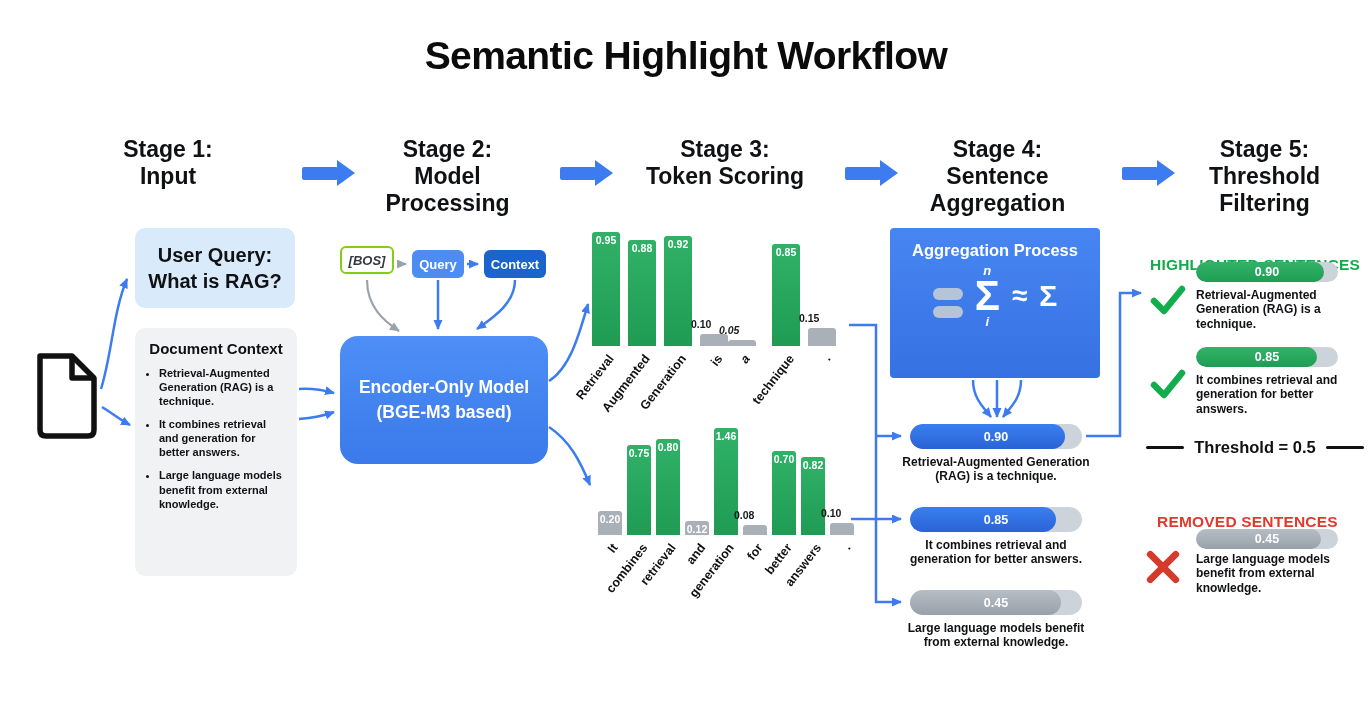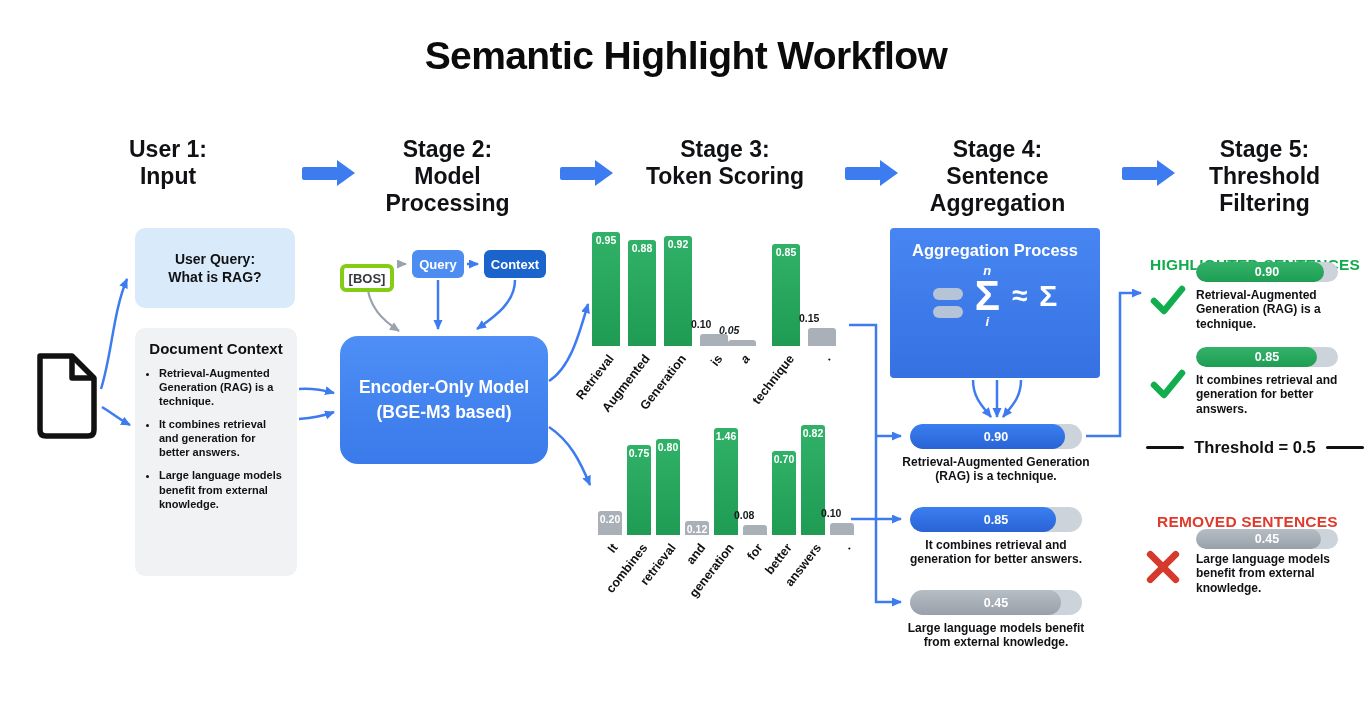--- a/index.html
+++ b/index.html
@@ -13,30 +13,30 @@
   .stage-id{font-weight:600;}
   .stage-name{font-weight:800;}
   .flow-arrow{position:absolute;top:160px;display:flex;align-items:center;z-index:2;}
   .fa-body{width:36px;height:13px;background:var(--accent-blue);border-radius:2px;}
   .fa-head{width:0;height:0;border-left:18px solid var(--accent-blue);
            border-top:13px solid transparent;border-bottom:13px solid transparent;margin-left:-1px;}
   
   .doc-icon{position:absolute;left:28px;top:350px;z-index:2;}
   .user-query-box{position:absolute;left:135px;top:228px;width:160px;height:80px;background:#d9eafb;
                   border-radius:10px;display:flex;flex-direction:column;align-items:center;justify-content:center;
-                  font-size:14px;font-weight:700;line-height:1.3;z-index:2;}
+                  font-size:20px;font-weight:700;line-height:1.3;z-index:2;}
   .doc-context-box{position:absolute;left:135px;top:328px;width:162px;height:248px;background:#f0f2f4;
                    border-radius:10px;padding:12px 10px 8px 10px;box-sizing:border-box;z-index:2;}
   .dc-title{text-align:center;font-size:15px;font-weight:700;margin-bottom:9px;}
   .dc-bullets{margin:0;padding-left:14px;}
   .dc-bullets li{font-size:11px;font-weight:700;line-height:1.28;margin-bottom:9px;}
   
   .tok-box{position:absolute;height:28px;border-radius:6px;display:flex;align-items:center;justify-content:center;
            font-size:13px;font-weight:700;z-index:2;box-sizing:border-box;}
-  .bos-box{left:340px;top:264px;width:54px;background:#fff;border:4px solid #84cc16;color:#34383d;}
+  .bos-box{left:340px;top:246px;width:54px;background:#fff;border:2px solid #84cc16;color:#34383d;font-style:italic;}
   .query-box{left:412px;top:250px;width:52px;background:#4d8df2;color:#fff;}
   .context-box{left:484px;top:250px;width:62px;background:var(--deep-blue);color:#fff;}
   .encoder-box{position:absolute;left:340px;top:336px;width:208px;height:128px;border-radius:18px;
                background:linear-gradient(180deg,#4e8ef6,#3a7aea);color:#fff;display:flex;flex-direction:column;
                align-items:center;justify-content:center;font-size:17.5px;font-weight:700;line-height:1.45;
                text-align:center;z-index:2;}
   
   .chart{position:absolute;z-index:2;}
   .chart-top{left:592px;top:228px;width:252px;height:118px;}
   .chart-bottom{left:598px;top:415px;width:262px;height:120px;}
@@ -116,21 +116,21 @@
     </g>
     <g fill="none" stroke="#9aa2ab" stroke-width="2.2">
       <path d="M 397 264 L 406 264" marker-end="url(#ag)"></path>
       <path d="M 367 280 C 367 307, 384 321, 399 331" marker-end="url(#ag)"></path>
     </g>
   </svg>
 
   <h1 class="title">Semantic Highlight Workflow</h1>
 
   <div class="stage-label" style="left:98px;width:140px;">
-    <div class="stage-id">User 1:</div>
+    <div class="stage-id">Stage 1:</div>
     <div class="stage-name">Input</div>
   </div>
   <div class="stage-label" style="left:360px;width:175px;">
     <div class="stage-id">Stage 2:</div>
     <div class="stage-name">Model Processing</div>
   </div>
   <div class="stage-label" style="left:610px;width:230px;">
     <div class="stage-id">Stage 3:</div>
     <div class="stage-name">Token Scoring</div>
   </div>
@@ -264,21 +264,21 @@
         <div class="tbar tbar-gray" style="height: 10px;"></div>
         <span class="tok">for</span>
       </div>
       <div class="bar-slot" style="left: 174px; width: 24px;">
         <div class="tbar tbar-green" style="height: 84px;">
           <span class="lbl-in">0.70</span>
         </div>
         <span class="tok">better</span>
       </div>
       <div class="bar-slot" style="left: 203px; width: 24px;">
-        <div class="tbar tbar-green" style="height: 110px;">
+        <div class="tbar tbar-green" style="height: 78px;">
           <span class="lbl-in">0.82</span>
         </div>
         <span class="tok">answers</span>
       </div>
       <div class="bar-slot" style="left: 232px; width: 24px;">
         <span class="lbl-above" style="bottom: 16px;">0.10</span>
         <div class="tbar tbar-gray" style="height: 12px;"></div>
         <span class="tok">.</span>
       </div>
     </div>

